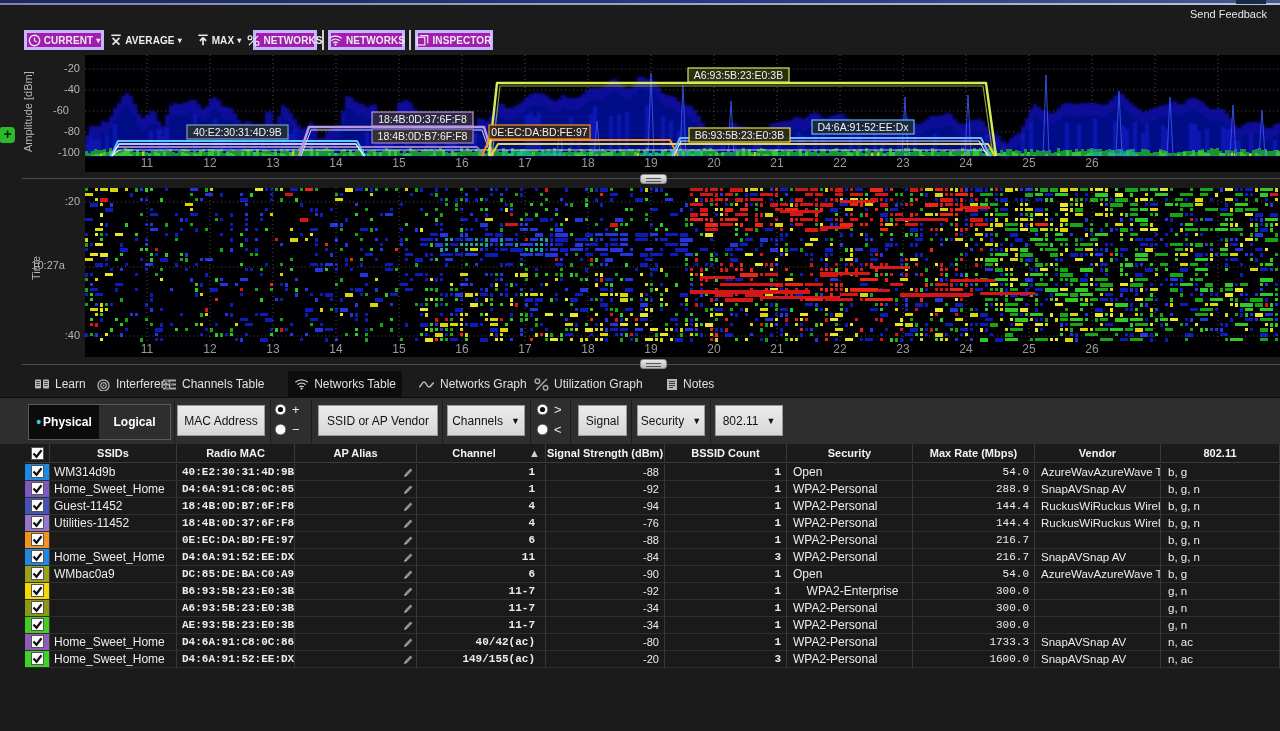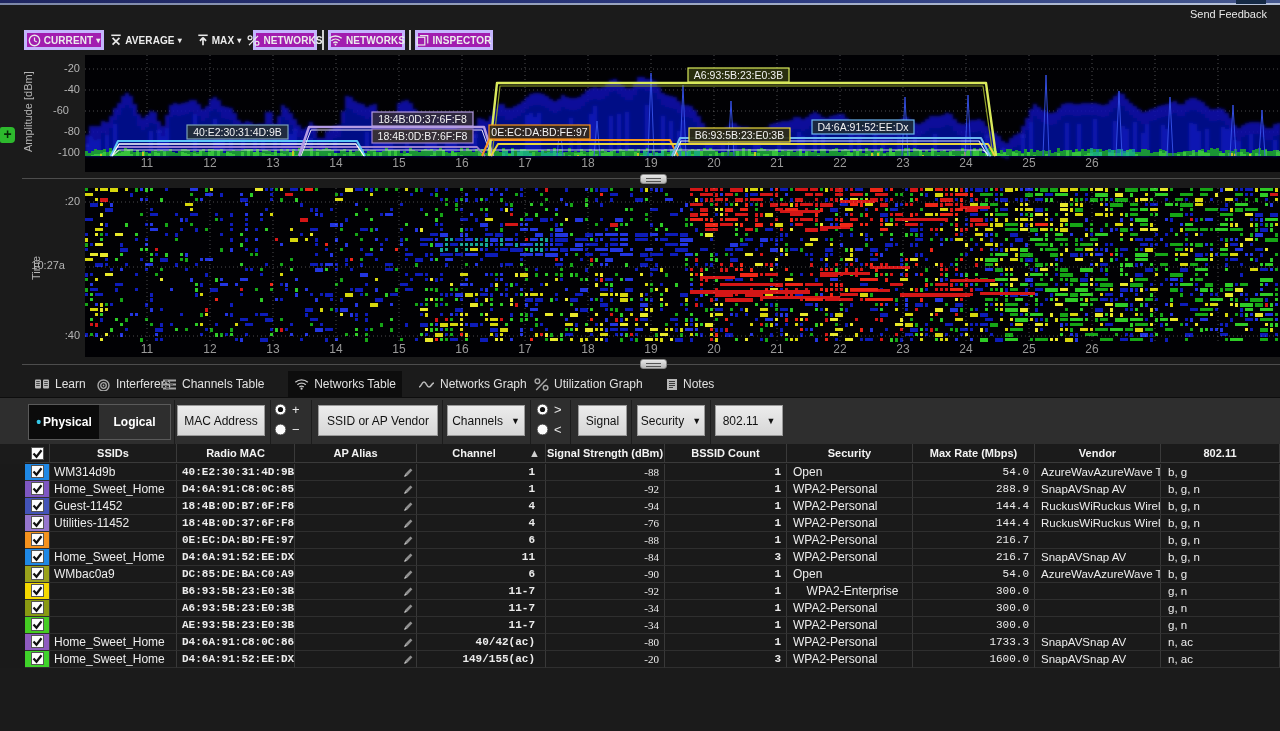--- a/index.html
+++ b/index.html
@@ -41,21 +41,21 @@
 .trow .tc{border-right:1px solid #383838;border-bottom:1px solid #2f2f2f;color:#ececec;line-height:16px}
 .cbw{width:13px;height:13px;margin:0 auto}
 .hc .cbw{margin-top:3px}
 .cbc{padding:0}
 .cbc .cbw{margin-top:1px}
 .ssid{font-size:12px;padding-left:4px}
 .mac{font-family:"Liberation Mono",monospace;font-size:11px;font-weight:700;padding-left:5px}
 .alias{text-align:right;padding-right:2px}
 .alias svg{margin-top:3px}
 .chn{font-family:"Liberation Mono",monospace;font-size:11px;font-weight:700;text-align:right;padding-right:10px}
-.sig{font-family:Liberation Serif, serif;font-size:11px;text-align:right;padding-right:5px}
+.sig{font-family:Liberation Sans, sans-serif;font-size:11px;text-align:right;padding-right:5px}
 .bss{font-family:"Liberation Mono",monospace;font-size:11px;font-weight:700;text-align:right;padding-right:5px}
 .sec{font-size:12px;padding-left:6px}
 .rate{font-family:"Liberation Mono",monospace;font-size:11px;text-align:right;padding-right:5px}
 .ven{font-size:11.5px;padding-left:6px}
 .std{font-size:11.5px;padding-left:7px}
 </style></head>
 <body>
 <div id="root">
 <div id="topstrip"></div>
     <div id="topline"></div>

